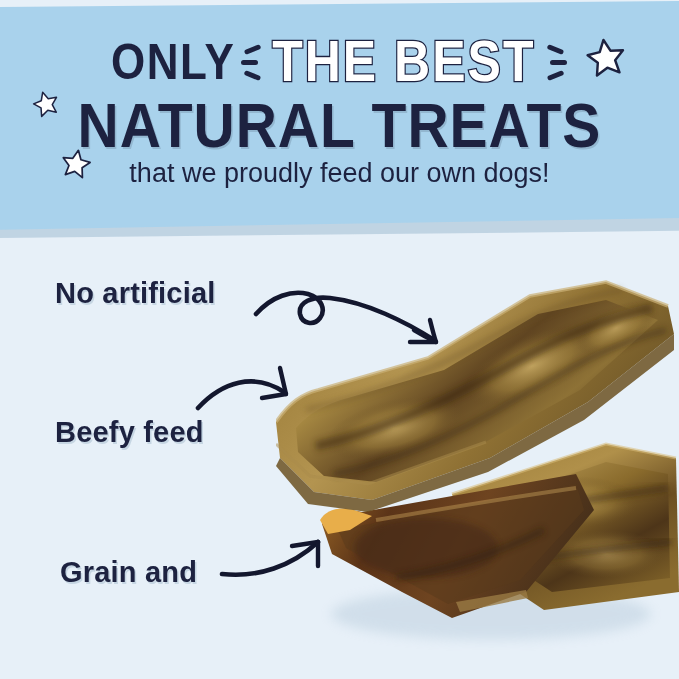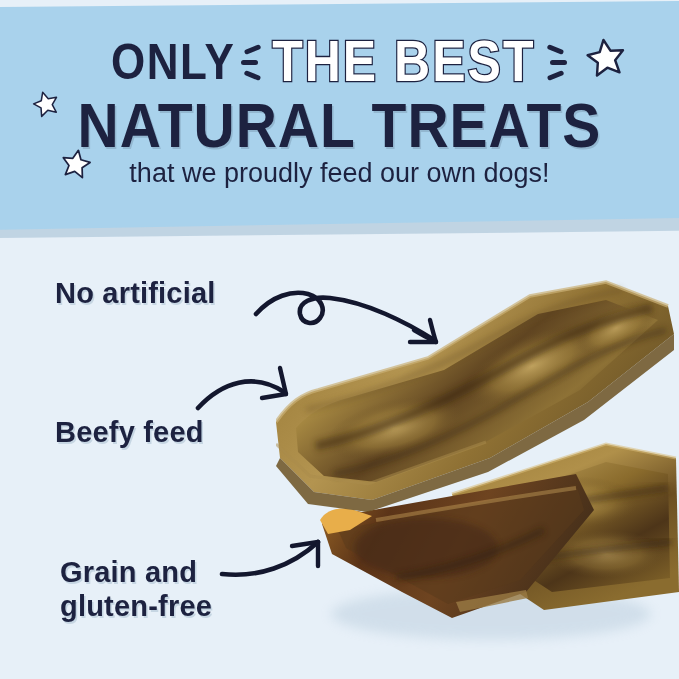--- a/index.html
+++ b/index.html
@@ -289,21 +289,20 @@
   </div>
 
   <div class="feature feature-1">
     <span>No artificial</span>
   </div>
   <div class="feature feature-2">
     <span>Beefy feed</span>
   </div>
   <div class="feature feature-3">
     <span>Grain and</span>
-    <span>gluten-free</span>
   </div>
 
   <svg class="arrow-layer" viewBox="0 0 679 679" xmlns="http://www.w3.org/2000/svg">
     <g fill="none" stroke="#13172e" stroke-width="4.6" stroke-linecap="round" stroke-linejoin="round">
 
       <g>
         <path d="M256 314 C272 296 292 290 308 294 C322 298 326 310 320 318
                  C314 326 302 324 300 314 C298 302 312 296 330 298
                  C366 302 406 322 434 340"></path>
         <path d="M414 330 C424 336 432 340 436 342 C434 336 432 328 430 320" stroke-width="4.4"></path>

